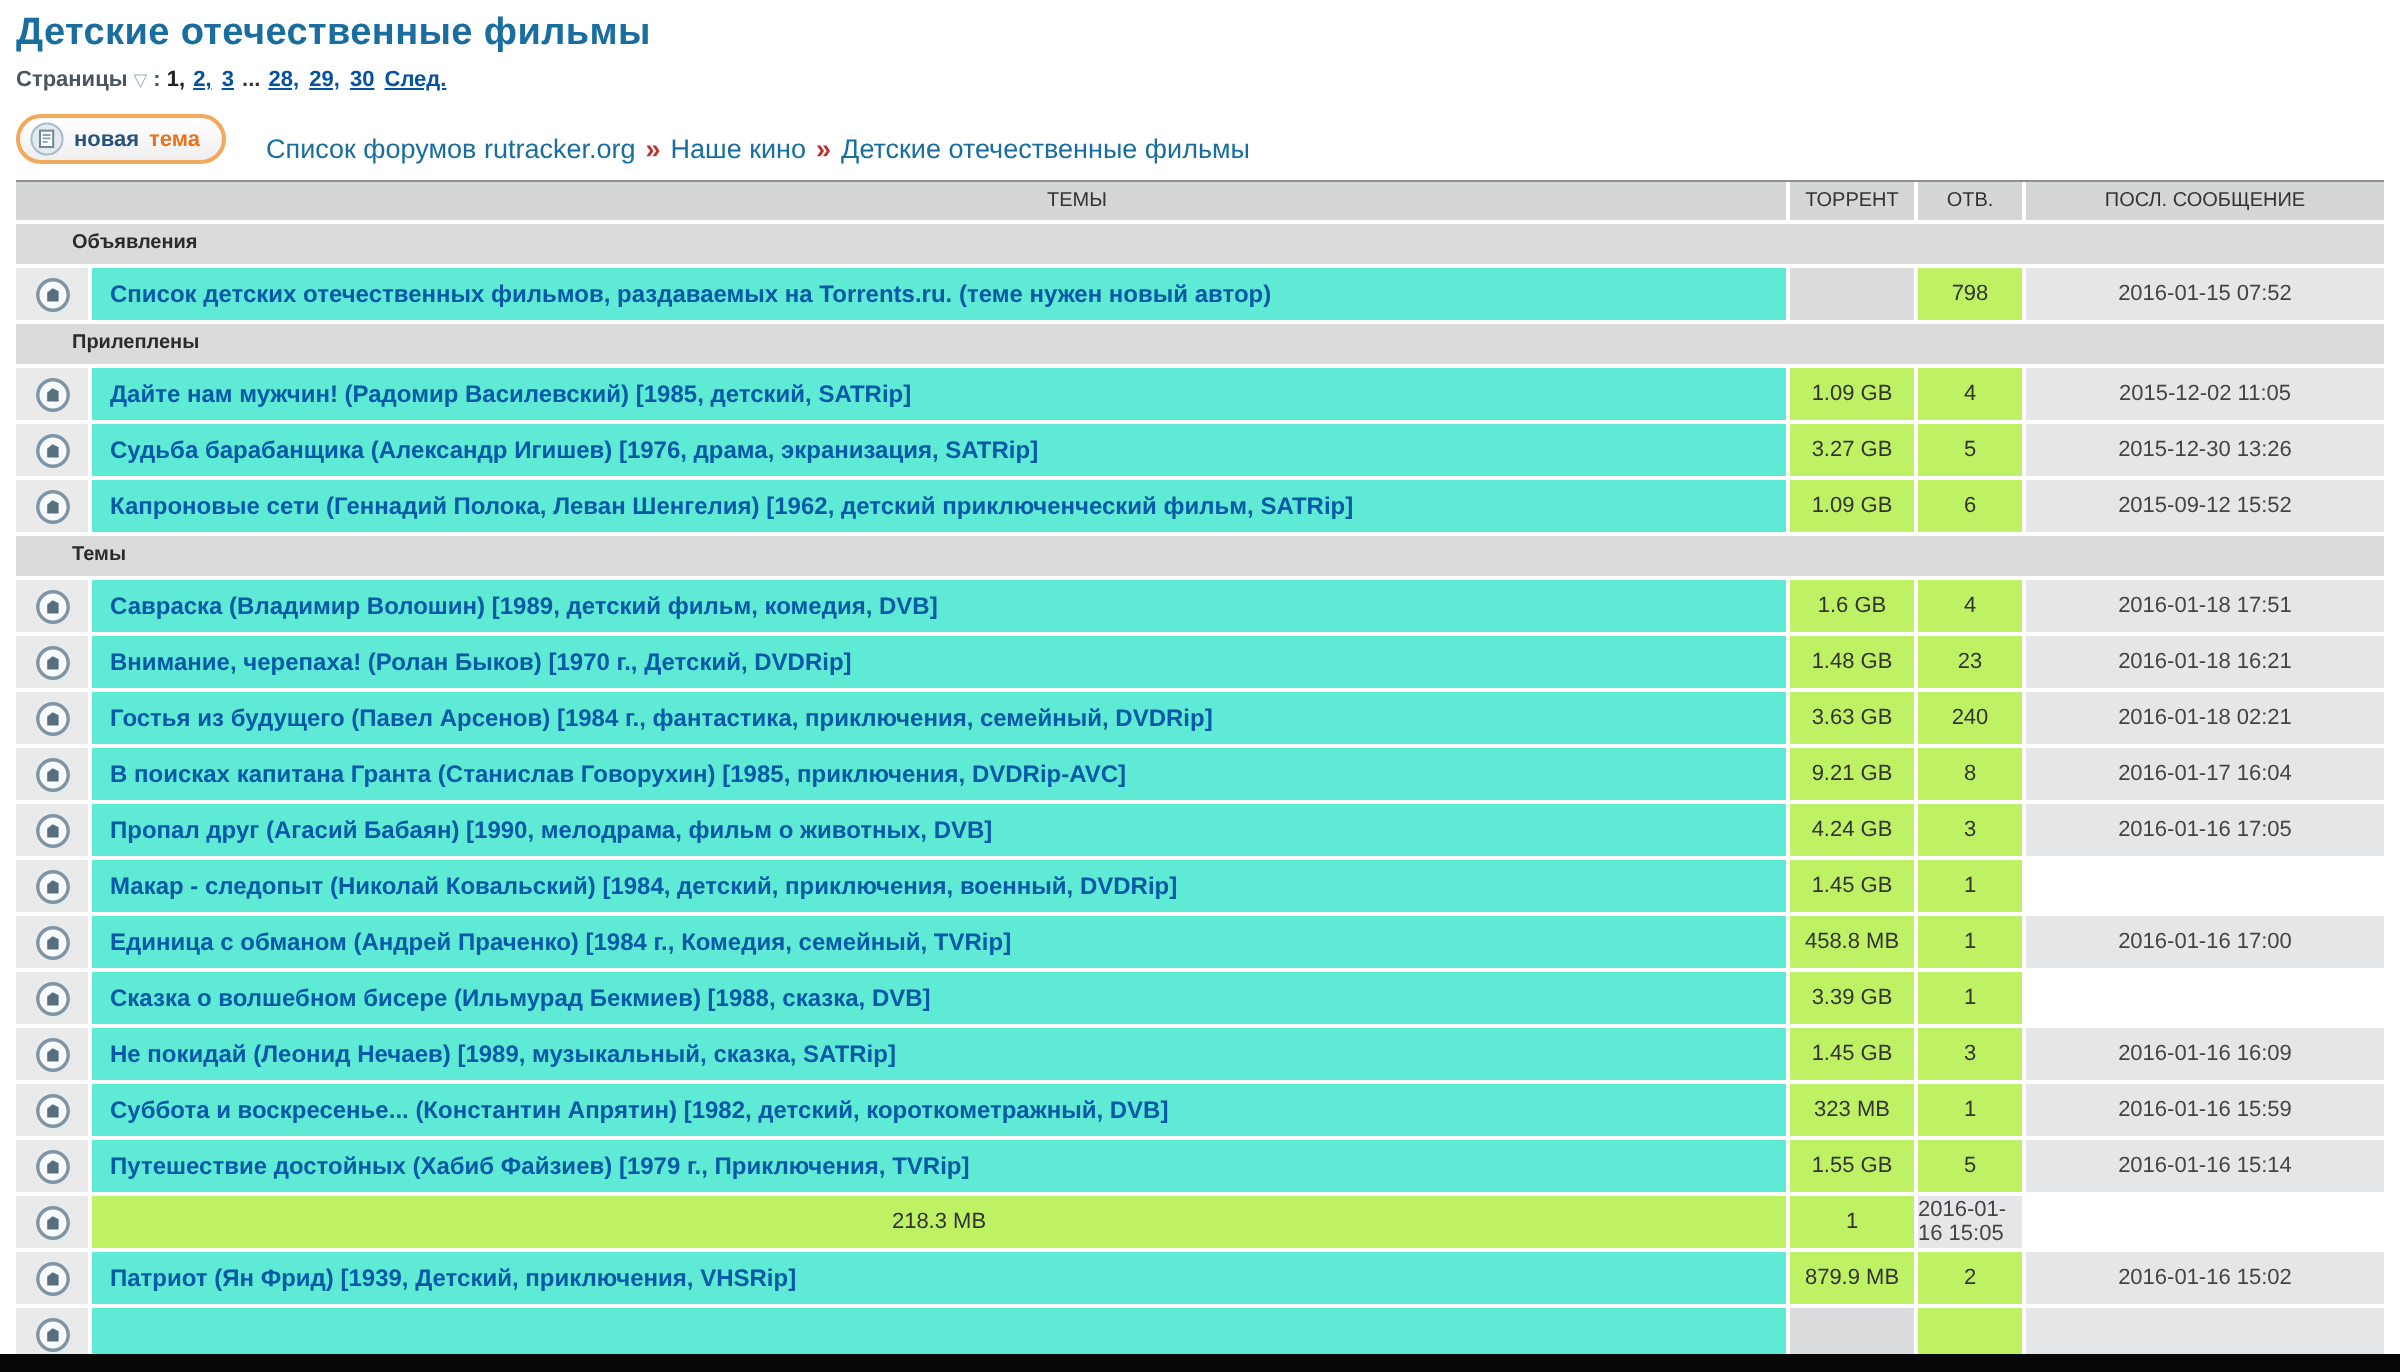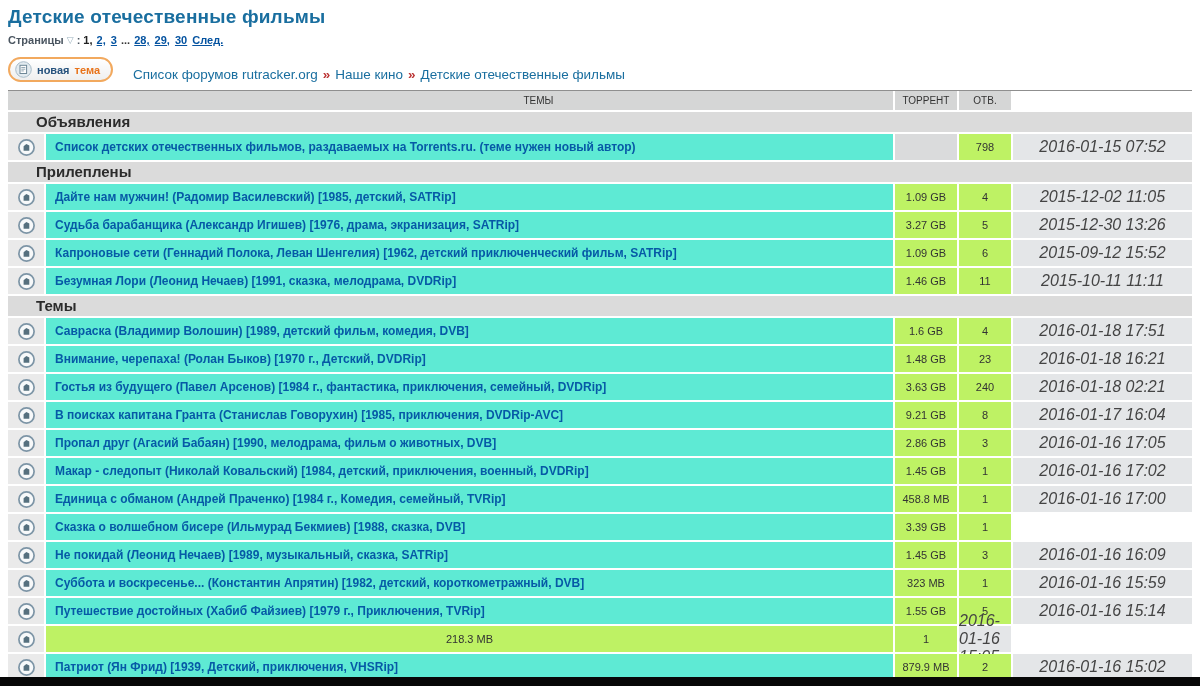--- a/index.html
+++ b/index.html
@@ -28,27 +28,27 @@
   .nt-icon{display:flex;}
   .breadcrumb{font-size:13.5px;color:#196e9f;}
   .breadcrumb a{color:#196e9f;text-decoration:none;cursor:pointer;}
   .breadcrumb .bc-sep{color:#bb3333;font-weight:bold;margin:0 5px;}
 
   
   .forum-table{margin-top:2px;border-top:1px solid #8f8f8f;background:#fff;}
   .trow{display:grid;grid-template-columns:36px 1fr 62px 52px 179px;column-gap:2px;margin-bottom:2px;}
   .t-header .th{background:#d5d6d6;font-size:10px;color:#333;display:flex;align-items:center;justify-content:center;height:19px;}
   .th-topics{grid-column:1/3;padding-left:176px;}
-  .section-row{background:#dbdbdb;font-size:15px;font-weight:bold;color:#2b2b2b;padding:3px 0 3px 28px;margin-bottom:2px;line-height:14px;}
+  .section-row{background:#dbdbdb;font-size:10px;font-weight:bold;color:#2b2b2b;padding:3px 0 3px 28px;margin-bottom:2px;line-height:14px;}
   .topic-row .cell{height:26px;display:flex;align-items:center;}
   .cell-icon{background:#eaeaea;justify-content:center;}
   .cell-title{background:#5eead4;padding-left:9px;}
   .cell-title a{font-size:12px;font-weight:bold;color:#0659a6;text-decoration:none;cursor:pointer;}
   .cell-num{background:#bef264;justify-content:center;font-size:11px;color:#333;}
-  .cell-date{background:#e4e6e8;justify-content:center;font-size:16px;color:#444;font-style:italic;}
+  .cell-date{background:#e4e6e8;justify-content:center;font-size:11px;color:#444;}
   .cell-empty{background:#dadbdc;}
 
   .black-bar{position:absolute;left:0;bottom:0;width:1200px;height:9px;background:#070707;}
 </style>
 </head>
 <body>
 
 <div class="page">
 
   <h1 class="page-title">Детские отечественные фильмы</h1>
@@ -73,20 +73,21 @@
       <span class="nt-word2">тема</span>
     </a>
     <div class="breadcrumb" id="breadcrumb"><a>Список форумов rutracker.org</a><span class="bc-sep">»</span><a>Наше кино</a><span class="bc-sep">»</span><a>Детские отечественные фильмы</a></div>
   </div>
 
   <div class="forum-table" id="forum-table">
     <div class="trow t-header">
       <div class="th th-topics">ТЕМЫ</div>
       <div class="th">ТОРРЕНТ</div>
       <div class="th">ОТВ.</div>
+      <div class="th">ПОСЛ. СООБЩЕНИЕ</div>
     </div>
   <div class="section-row">Объявления</div>
       <div class="trow topic-row">
         <div class="cell cell-icon">
           <svg width="19" height="19" viewBox="0 0 19 19">
             <circle cx="9.5" cy="9.5" r="7.6" fill="#f7f9fa" stroke="#7d95a6" stroke-width="1.7"></circle>
             <path d="M6.6 12.8 L6.6 8.2 L9.3 6.1 L12.3 7.6 L12.3 12.8 Z" fill="#56707e"></path>
           </svg>
         </div>
         <div class="cell cell-title">
@@ -132,34 +133,20 @@
             <path d="M6.6 12.8 L6.6 8.2 L9.3 6.1 L12.3 7.6 L12.3 12.8 Z" fill="#56707e"></path>
           </svg>
         </div>
         <div class="cell cell-title">
           <a>Капроновые сети (Геннадий Полока, Леван Шенгелия) [1962, детский приключенческий фильм, SATRip]</a>
         </div>
         <div class="cell cell-num">1.09 GB</div>
         <div class="cell cell-num">6</div>
         <div class="cell cell-date">2015-09-12 15:52</div>
       </div>
-      <div class="trow topic-row">
-        <div class="cell cell-icon">
-          <svg width="19" height="19" viewBox="0 0 19 19">
-            <circle cx="9.5" cy="9.5" r="7.6" fill="#f7f9fa" stroke="#7d95a6" stroke-width="1.7"></circle>
-            <path d="M6.6 12.8 L6.6 8.2 L9.3 6.1 L12.3 7.6 L12.3 12.8 Z" fill="#56707e"></path>
-          </svg>
-        </div>
-        <div class="cell cell-title">
-          <a>Безумная Лори (Леонид Нечаев) [1991, сказка, мелодрама, DVDRip]</a>
-        </div>
-        <div class="cell cell-num">1.46 GB</div>
-        <div class="cell cell-num">11</div>
-        <div class="cell cell-date">2015-10-11 11:11</div>
-      </div>
       <div class="section-row">Темы</div>
       <div class="trow topic-row">
         <div class="cell cell-icon">
           <svg width="19" height="19" viewBox="0 0 19 19">
             <circle cx="9.5" cy="9.5" r="7.6" fill="#f7f9fa" stroke="#7d95a6" stroke-width="1.7"></circle>
             <path d="M6.6 12.8 L6.6 8.2 L9.3 6.1 L12.3 7.6 L12.3 12.8 Z" fill="#56707e"></path>
           </svg>
         </div>
         <div class="cell cell-title">
           <a>Савраска (Владимир Волошин) [1989, детский фильм, комедия, DVB]</a>
@@ -213,37 +200,36 @@
       <div class="trow topic-row">
         <div class="cell cell-icon">
           <svg width="19" height="19" viewBox="0 0 19 19">
             <circle cx="9.5" cy="9.5" r="7.6" fill="#f7f9fa" stroke="#7d95a6" stroke-width="1.7"></circle>
             <path d="M6.6 12.8 L6.6 8.2 L9.3 6.1 L12.3 7.6 L12.3 12.8 Z" fill="#56707e"></path>
           </svg>
         </div>
         <div class="cell cell-title">
           <a>Пропал друг (Агасий Бабаян) [1990, мелодрама, фильм о животных, DVB]</a>
         </div>
-        <div class="cell cell-num">2.86 GB</div>
+        <div class="cell cell-num">4.24 GB</div>
         <div class="cell cell-num">3</div>
         <div class="cell cell-date">2016-01-16 17:05</div>
       </div>
       <div class="trow topic-row">
         <div class="cell cell-icon">
           <svg width="19" height="19" viewBox="0 0 19 19">
             <circle cx="9.5" cy="9.5" r="7.6" fill="#f7f9fa" stroke="#7d95a6" stroke-width="1.7"></circle>
             <path d="M6.6 12.8 L6.6 8.2 L9.3 6.1 L12.3 7.6 L12.3 12.8 Z" fill="#56707e"></path>
           </svg>
         </div>
         <div class="cell cell-title">
           <a>Макар - следопыт (Николай Ковальский) [1984, детский, приключения, военный, DVDRip]</a>
         </div>
         <div class="cell cell-num">1.45 GB</div>
         <div class="cell cell-num">1</div>
-        <div class="cell cell-date">2016-01-16 17:02</div>
       </div>
       <div class="trow topic-row">
         <div class="cell cell-icon">
           <svg width="19" height="19" viewBox="0 0 19 19">
             <circle cx="9.5" cy="9.5" r="7.6" fill="#f7f9fa" stroke="#7d95a6" stroke-width="1.7"></circle>
             <path d="M6.6 12.8 L6.6 8.2 L9.3 6.1 L12.3 7.6 L12.3 12.8 Z" fill="#56707e"></path>
           </svg>
         </div>
         <div class="cell cell-title">
           <a>Единица с обманом (Андрей Праченко) [1984 г., Комедия, семейный, TVRip]</a>

